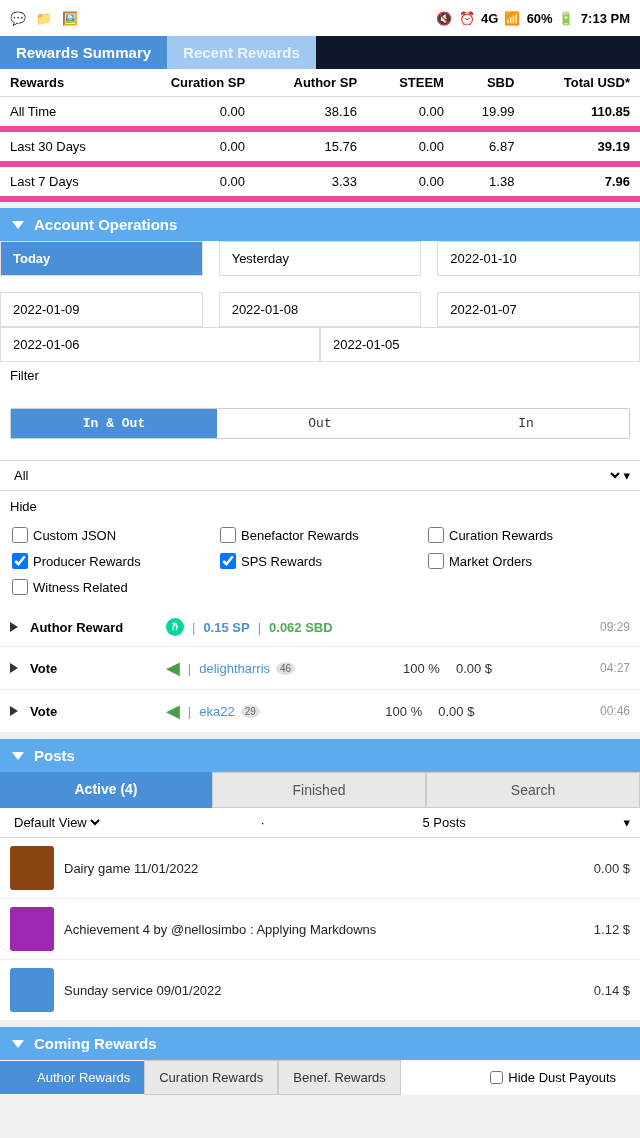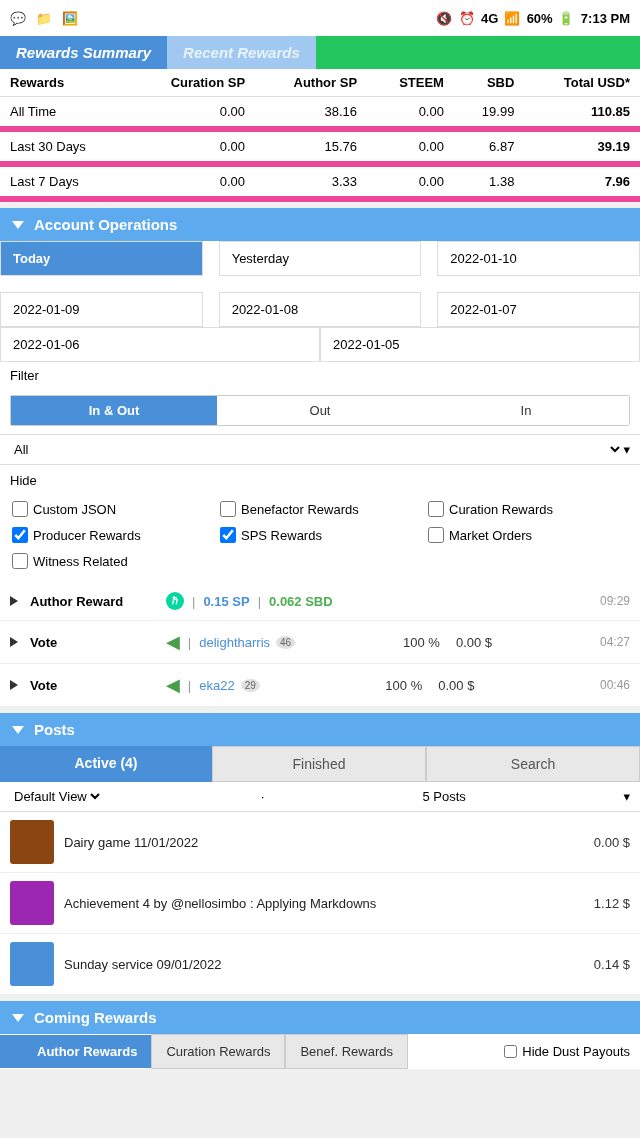--- a/index.html
+++ b/index.html
@@ -38,22 +38,21 @@
       color: white;
       padding: 8px 12px;
       font-size: 15px;
       font-weight: bold;
       display: flex;
       align-items: center;
       gap: 6px;
     }
     .section-header-tabs {
       display: flex;
-      background: #22c55e;
-      font-style: italic;
+      background: #0f172a;
     }
     .section-header-tab {
       color: white;
       padding: 8px 16px;
       font-size: 15px;
       font-weight: bold;
       cursor: pointer;
     }
     .section-header-tab.active {
       background: #4a90d9;
@@ -110,22 +109,23 @@
 
     
     .filter-label {
       padding: 6px 10px 4px;
       font-size: 13px;
       background: white;
     }
     .filter-tabs {
       display: flex;
       border: 1px solid #ccc;
-      margin: 8px 10px;
+      margin: 21px 10px;
       border-radius: 2px;
+      font-family: Liberation Mono, monospace;
     }
     .filter-tab {
       flex: 1;
       text-align: center;
       padding: 7px 0;
       cursor: pointer;
       font-size: 13px;
     }
     .filter-tab.active-filter {
       background: #4a90d9;
@@ -281,34 +281,34 @@
       align-items: center;
     }
     .cr-tab {
       padding: 9px 14px;
       cursor: pointer;
       font-size: 13px;
     }
     .cr-tab.active-cr {
       background: #4a90d9;
       color: white;
-      font-weight: bold;
+      font-weight: normal;
       padding-left: 37px;
     }
     .cr-tab.inactive-cr {
       background: #e8e8e8;
       color: #333;
       border: 1px solid #ccc;
     }
     .cr-checkbox {
       display: flex;
       align-items: center;
       gap: 5px;
       margin-left: auto;
-      padding-right: 10px;
+      padding-right: 24px;
       font-size: 13px;
     }
 
     .triangle-down {
       display: inline-block;
       width: 0;
       height: 0;
       border-left: 6px solid transparent;
       border-right: 6px solid transparent;
       border-top: 8px solid white;

